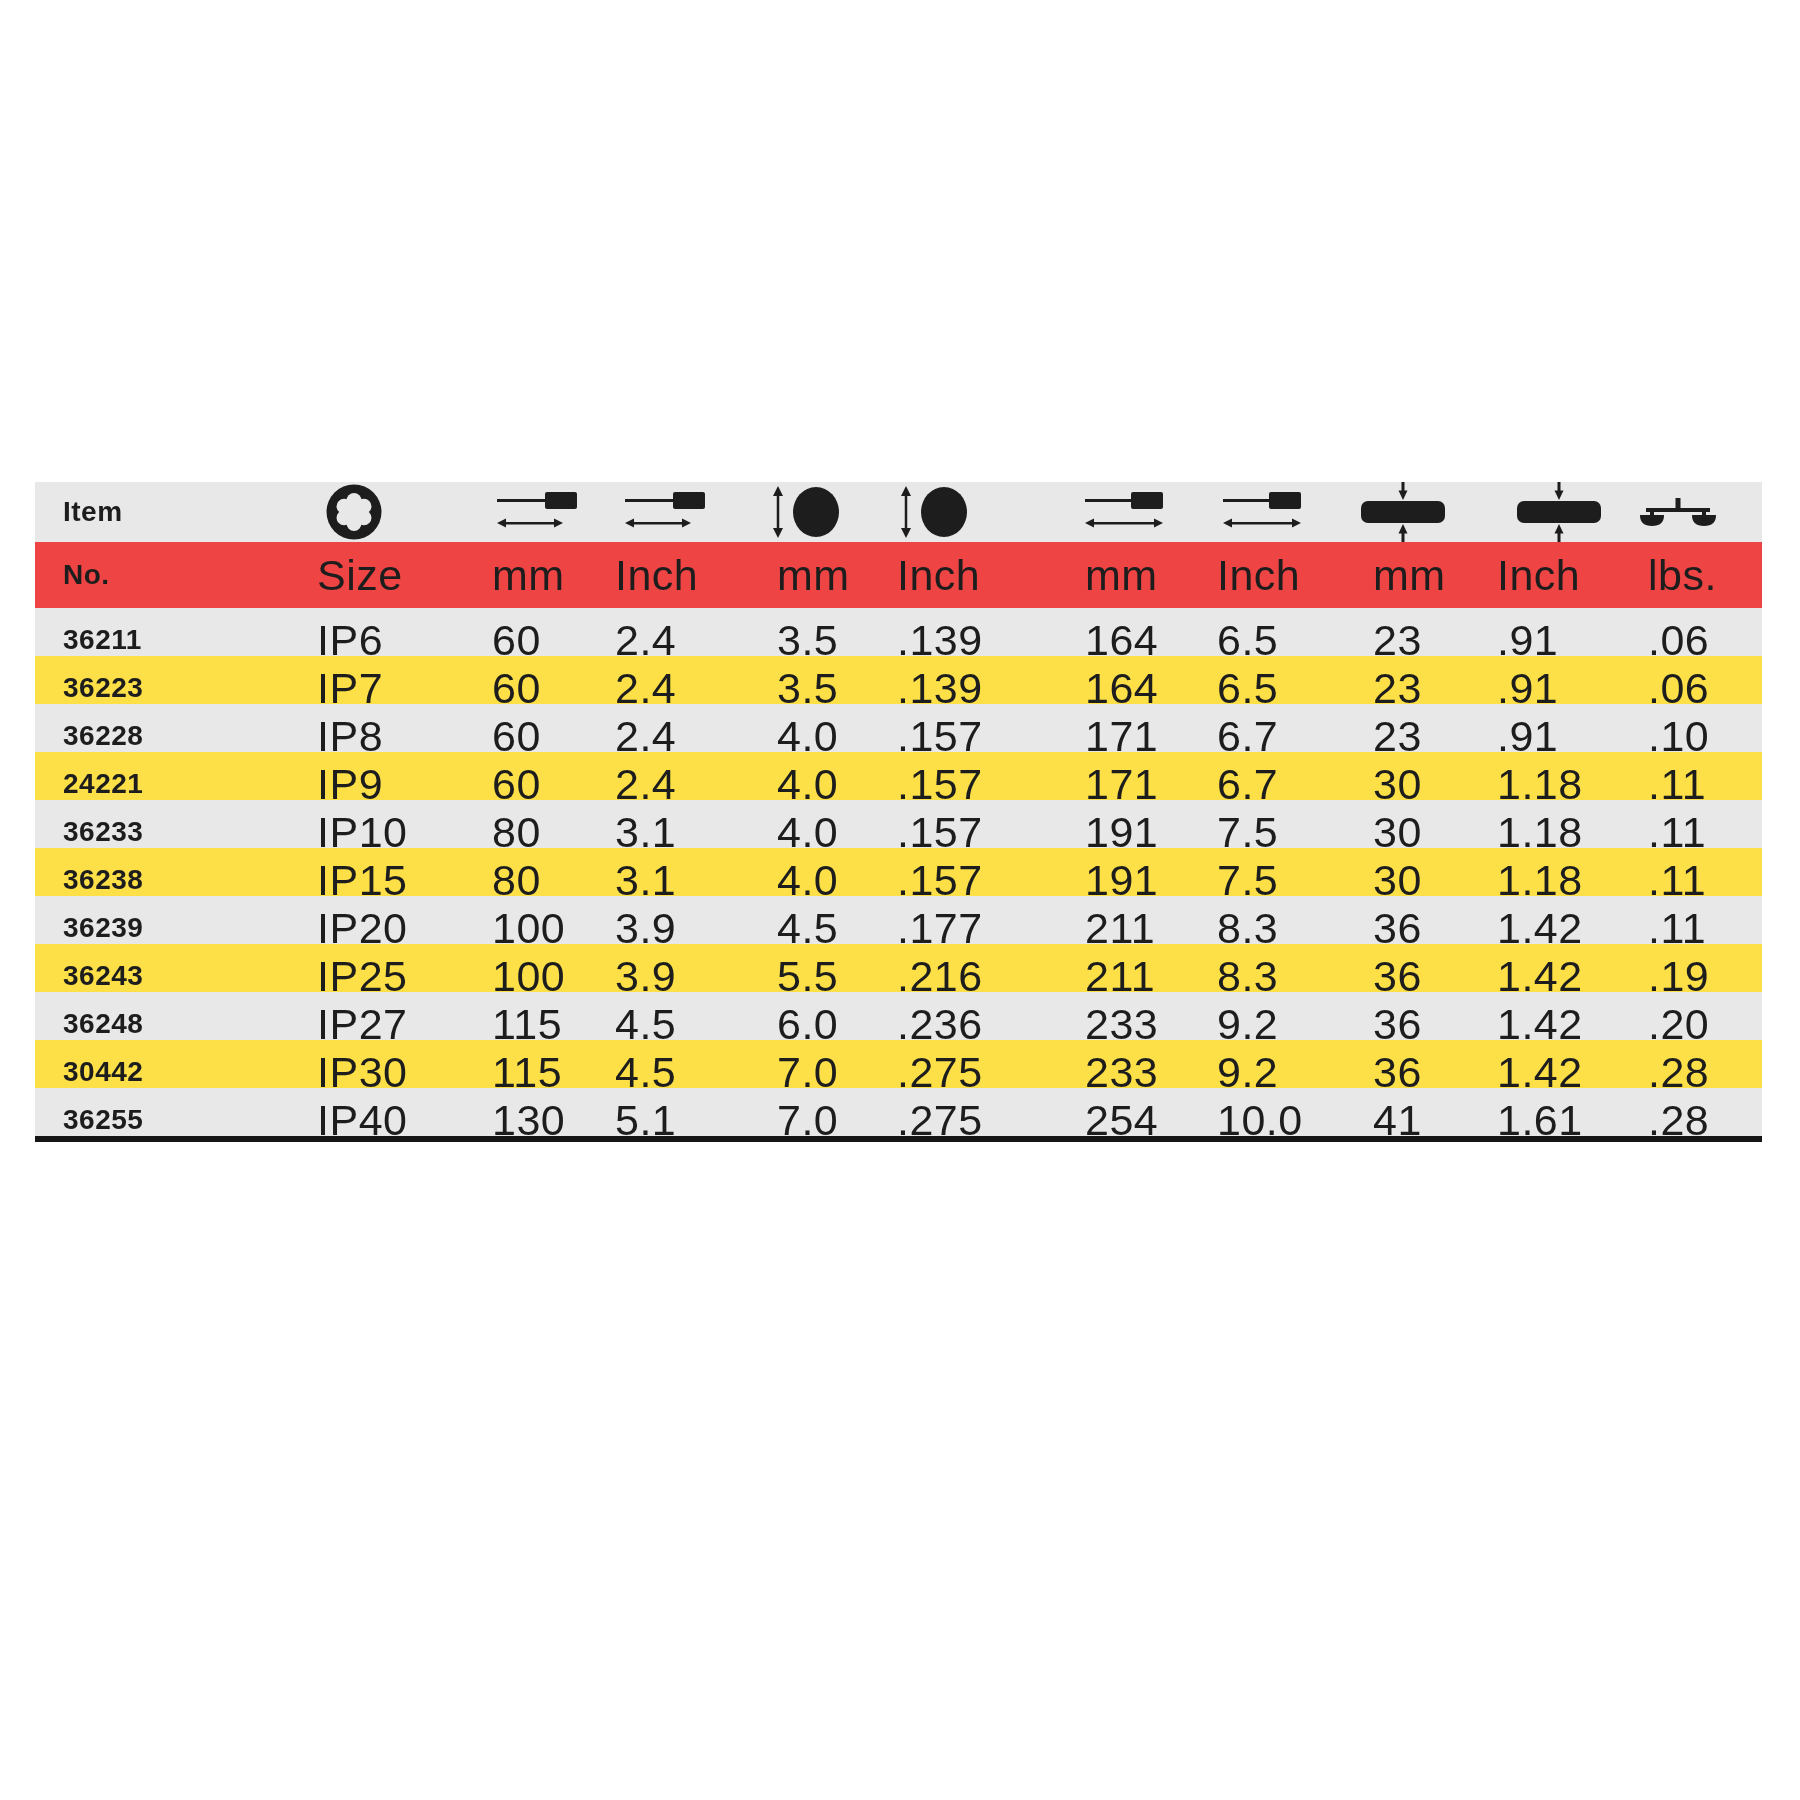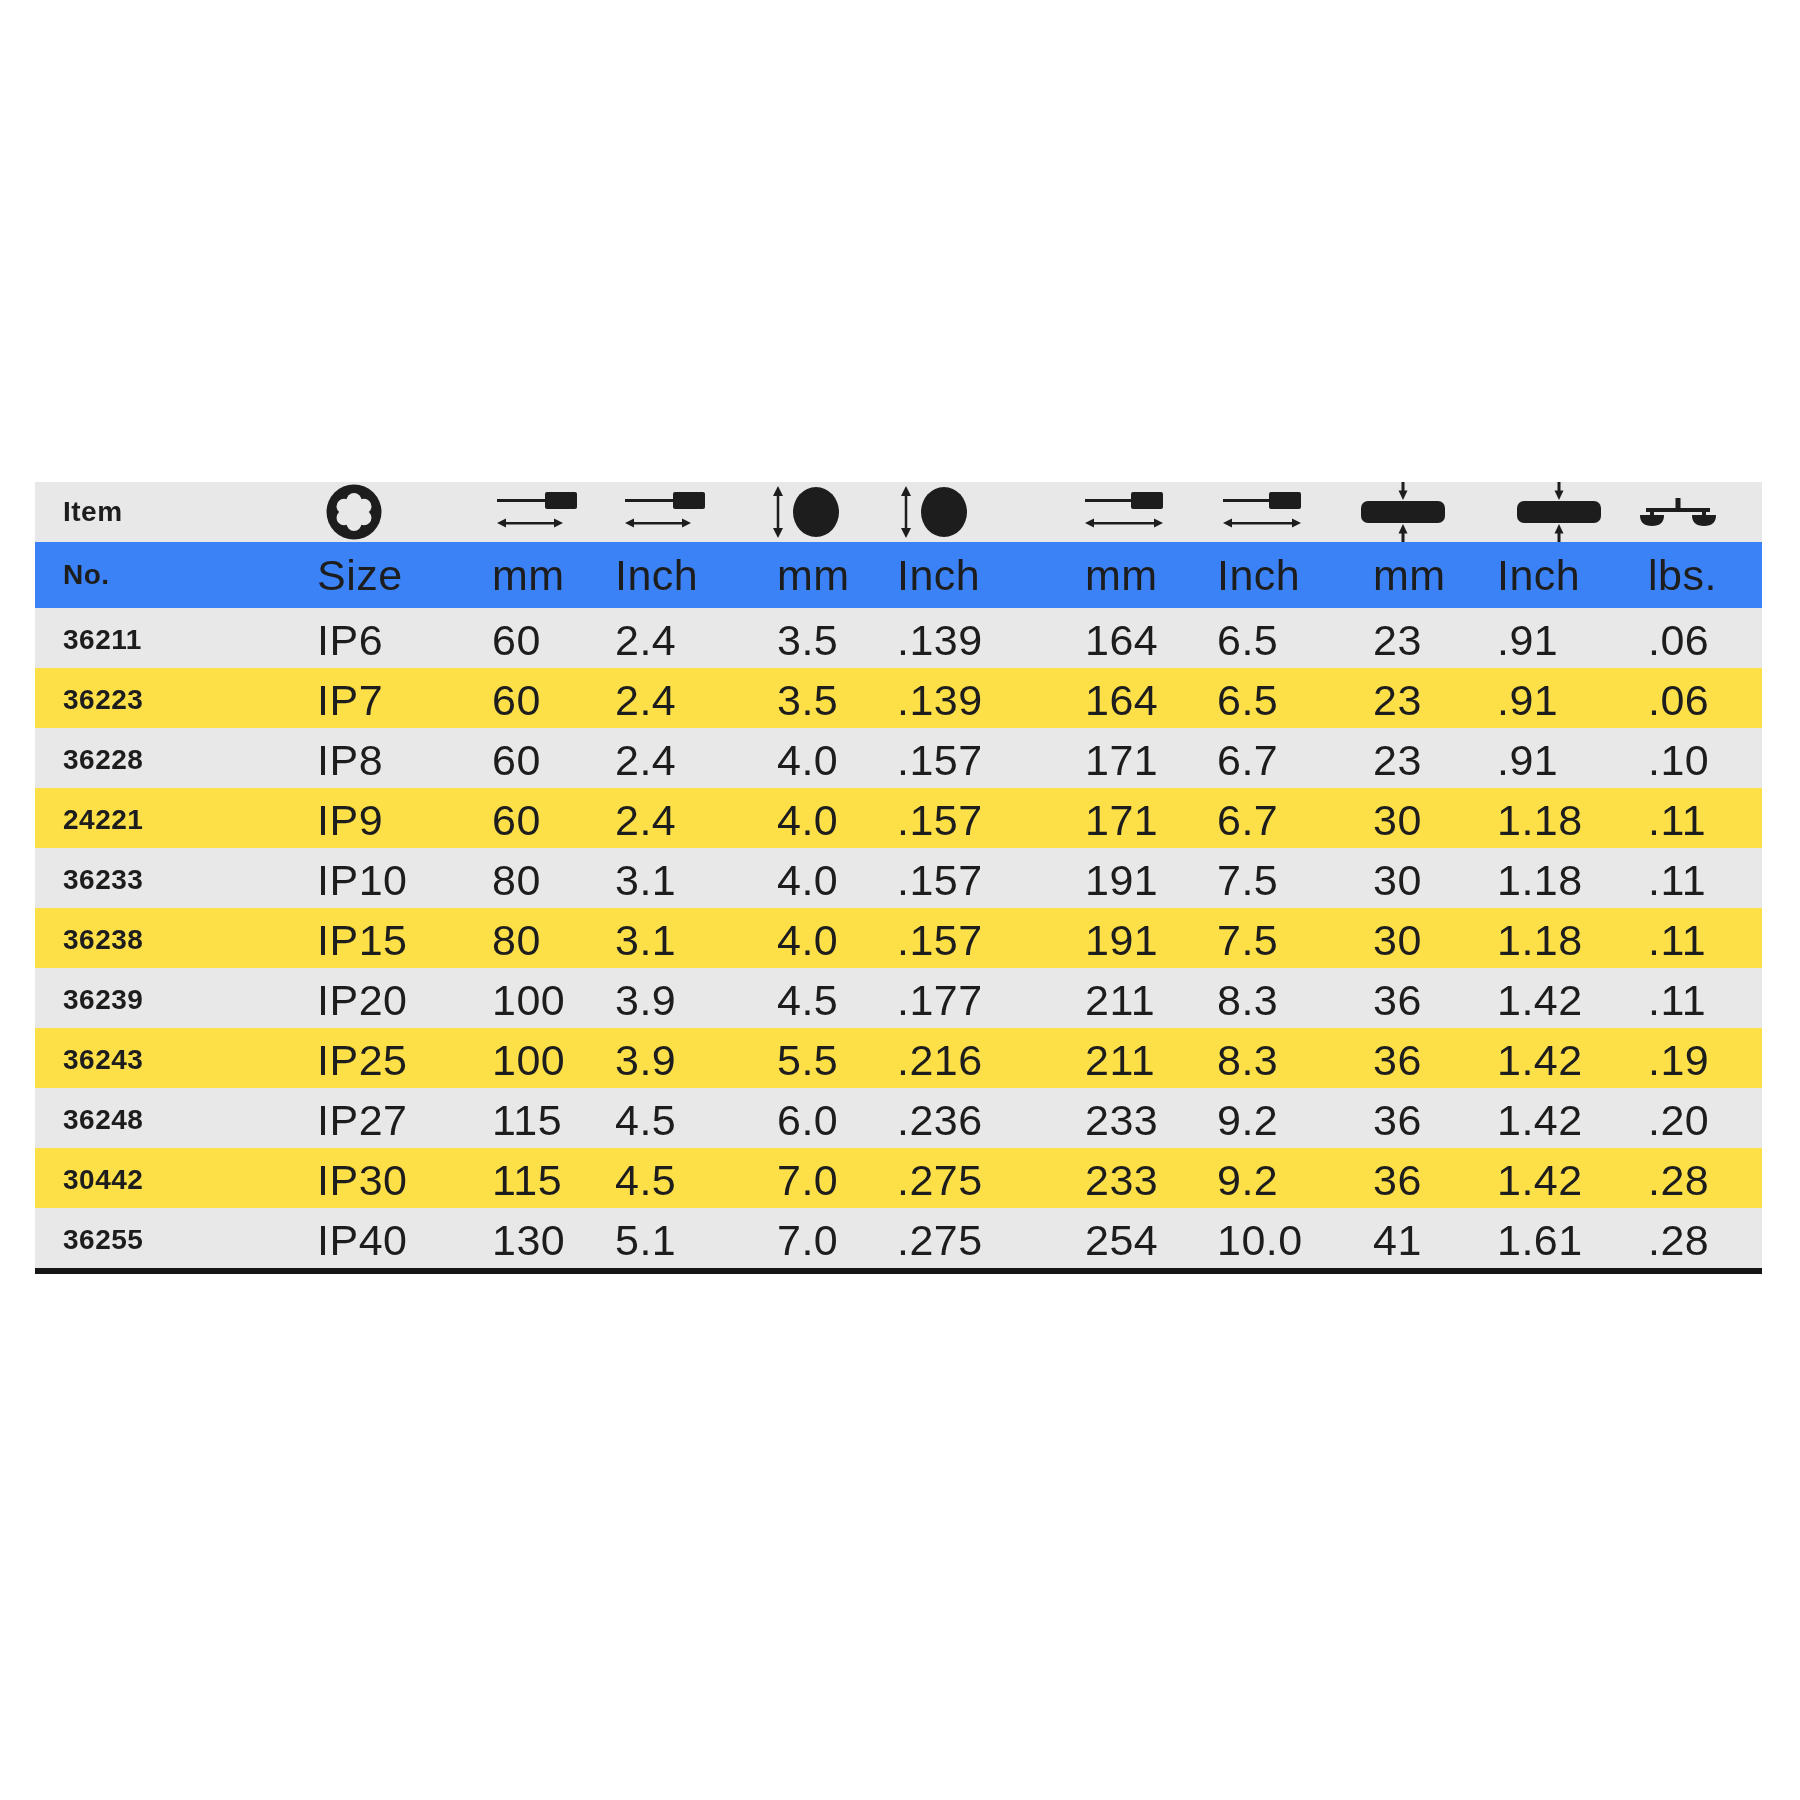--- a/index.html
+++ b/index.html
@@ -1,23 +1,23 @@
 <!DOCTYPE html>
 <html><head>
 <meta charset="utf-8">
 <style>
   html,body{margin:0;padding:0;background:#ffffff;}
   .page{position:relative;width:1800px;height:1800px;background:#ffffff;overflow:hidden;
         font-family:"Liberation Sans",sans-serif;color:#1d1d1d;}
   .spec-table{position:absolute;left:35px;top:482px;width:1727px;border-bottom:6px solid #161616;}
-  .trow{position:relative;height:60px;}
+  .trow{position:relative;height:48px;}
   .trow.gray{background:#e8e8e8;}
   .trow.white{background:#fde047;}
   .icons-row{position:relative;height:60px;background:#e8e8e8;}
-  .header-row{position:relative;height:66px;background:#3b82f6;}
+  .header-row{position:relative;height:66px;background:#ef4444;}
   .cell{position:absolute;top:0;line-height:64px;font-size:43px;white-space:nowrap;letter-spacing:0.5px;}
   .header-row .cell{line-height:66px;}
   .icons-row .cell{line-height:60px;}
   .bold{font-weight:700;font-size:28px;}
   .c0{left:28px}.c1{left:282px}.c2{left:457px}.c3{left:580px}.c4{left:742px}
   .c5{left:862px}.c6{left:1050px}.c7{left:1182px}.c8{left:1338px}.c9{left:1462px}.c10{left:1613px}
   .icon{position:absolute;display:block;}
   .icon svg{display:block;}
   .ic-torx{left:290px;top:1px;}
   .ic-blade1{left:462px;top:8px;}

